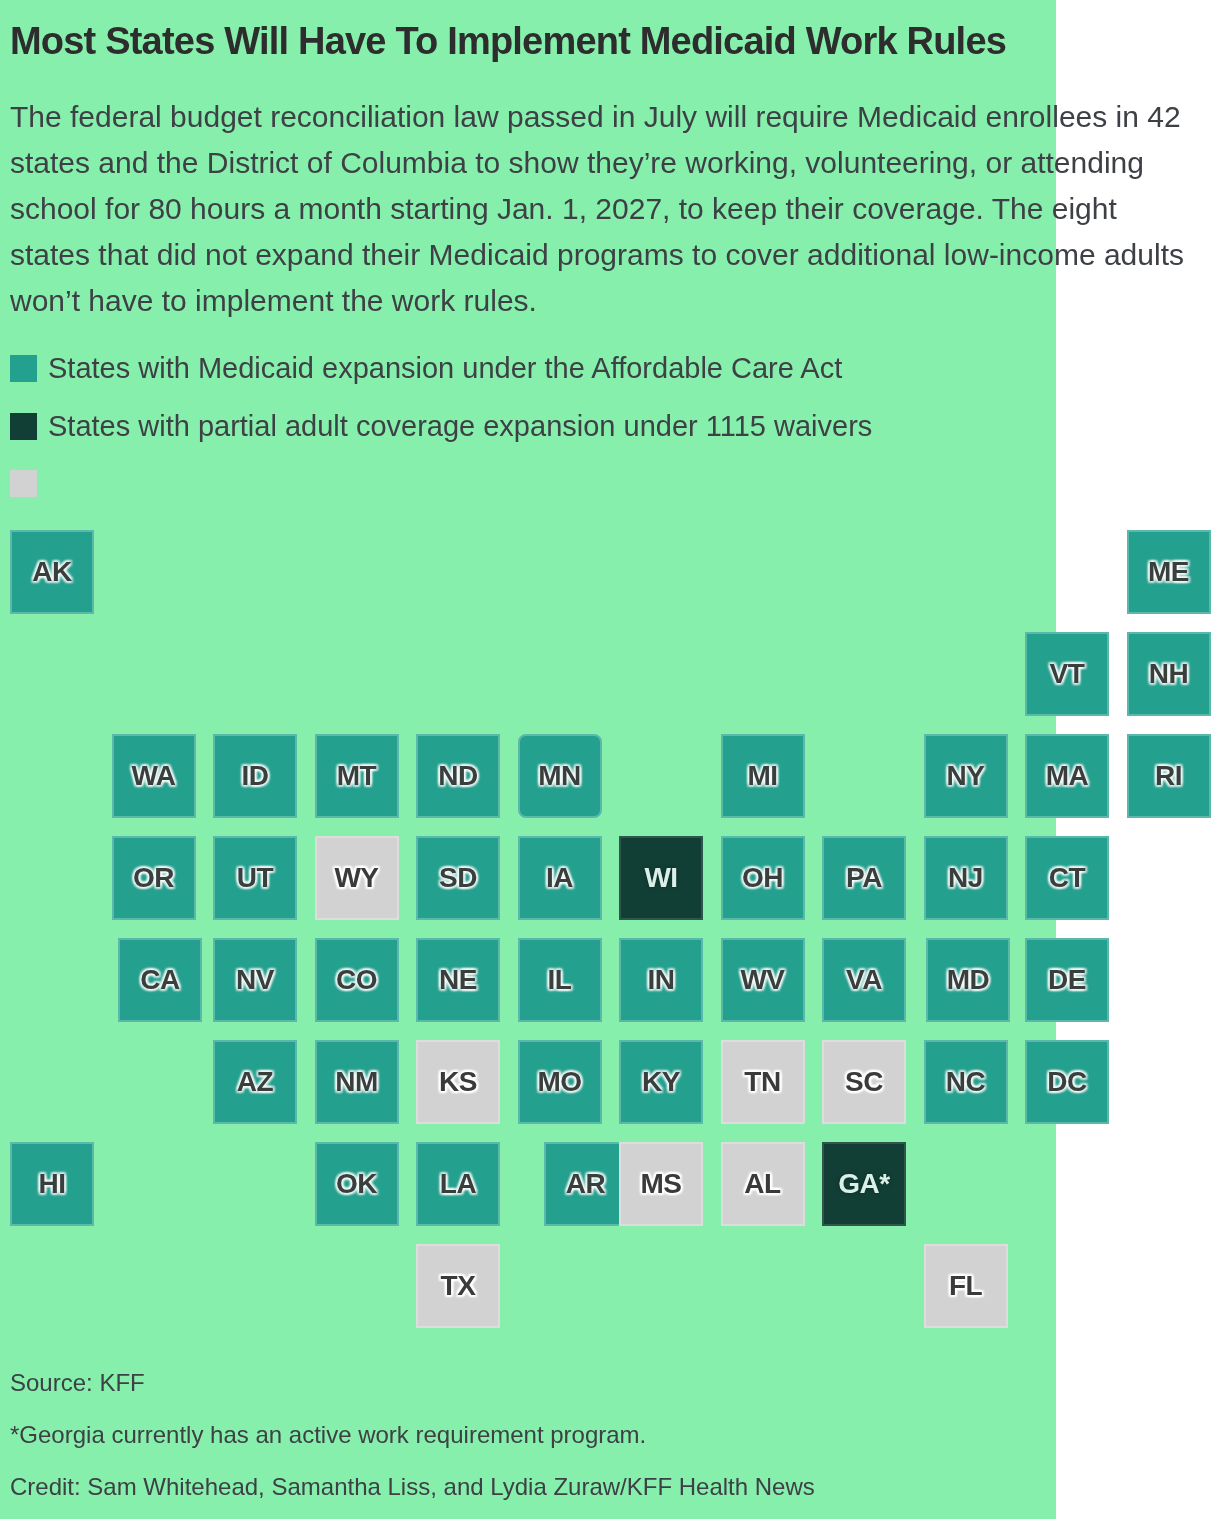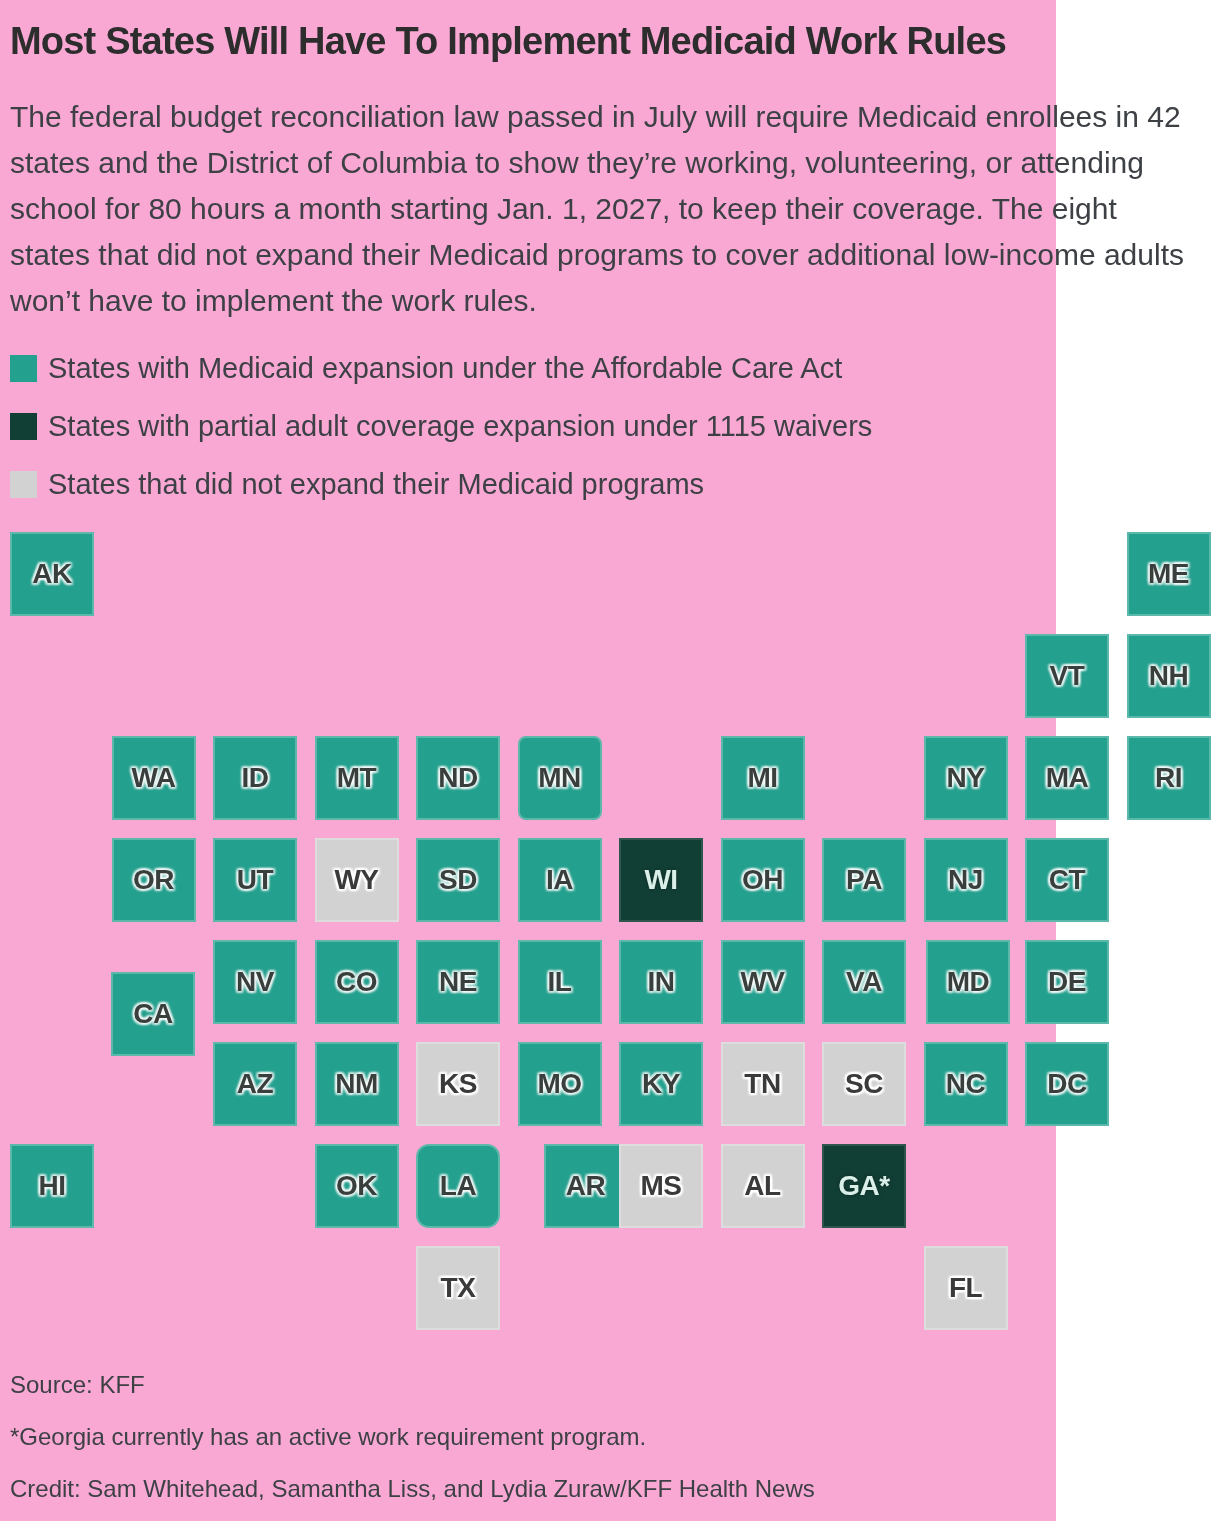--- a/index.html
+++ b/index.html
@@ -5,21 +5,21 @@
   html, body {
     margin: 0;
     padding: 0;
     background: #ffffff;
     font-family: "Liberation Sans", "DejaVu Sans", sans-serif;
   }
   .page {
     width: 1056px;
     box-sizing: border-box;
     padding: 14px 10px 10px 10px;
-    background: #f9a8d4;
+    background: #86efac;
   }
   .page-title {
     font-size: 38px;
     font-weight: bold;
     color: #2d2d2d;
     letter-spacing: -0.8px;
     margin: 6px 0 0 0;
     line-height: 1.15;
   }
   .description {
@@ -115,21 +115,20 @@
     <div class="legend-row">
       <span class="swatch" style="background: rgb(36, 160, 142);"></span>
       <span>States with Medicaid expansion under the Affordable Care Act</span>
     </div>
     <div class="legend-row">
       <span class="swatch" style="background: rgb(18, 63, 53);"></span>
       <span>States with partial adult coverage expansion under 1115 waivers</span>
     </div>
     <div class="legend-row">
       <span class="swatch" style="background: rgb(210, 210, 210);"></span>
-      <span>States that did not expand their Medicaid programs</span>
     </div>
   </div>
 
   <div class="tile-map" id="tile-map">
       <div class="tile cat-expansion" style="left: 0px; top: 0px;">AK</div>
       <div class="tile cat-expansion" style="left: 1116.5px; top: 0px;">ME</div>
       <div class="tile cat-expansion" style="left: 1015px; top: 102px;">VT</div>
       <div class="tile cat-expansion" style="left: 1116.5px; top: 102px;">NH</div>
       <div class="tile cat-expansion" style="left: 101.5px; top: 204px;">WA</div>
       <div class="tile cat-expansion" style="left: 203px; top: 204px;">ID</div>
@@ -143,42 +142,42 @@
       <div class="tile cat-expansion" style="left: 101.5px; top: 306px;">OR</div>
       <div class="tile cat-expansion" style="left: 203px; top: 306px;">UT</div>
       <div class="tile cat-none" style="left: 304.5px; top: 306px;">WY</div>
       <div class="tile cat-expansion" style="left: 406px; top: 306px;">SD</div>
       <div class="tile cat-expansion" style="left: 507.5px; top: 306px;">IA</div>
       <div class="tile cat-partial" style="left: 609px; top: 306px;">WI</div>
       <div class="tile cat-expansion" style="left: 710.5px; top: 306px;">OH</div>
       <div class="tile cat-expansion" style="left: 812px; top: 306px;">PA</div>
       <div class="tile cat-expansion" style="left: 913.5px; top: 306px;">NJ</div>
       <div class="tile cat-expansion" style="left: 1015px; top: 306px;">CT</div>
-      <div class="tile cat-expansion" style="left: 101px; top: 408px; margin-top: 32px;">CA</div>
+      <div class="tile cat-expansion" style="left: 108px; top: 408px;">CA</div>
       <div class="tile cat-expansion" style="left: 203px; top: 408px;">NV</div>
       <div class="tile cat-expansion" style="left: 304.5px; top: 408px;">CO</div>
       <div class="tile cat-expansion" style="left: 406px; top: 408px;">NE</div>
       <div class="tile cat-expansion" style="left: 507.5px; top: 408px;">IL</div>
       <div class="tile cat-expansion" style="left: 609px; top: 408px;">IN</div>
       <div class="tile cat-expansion" style="left: 710.5px; top: 408px;">WV</div>
       <div class="tile cat-expansion" style="left: 812px; top: 408px;">VA</div>
       <div class="tile cat-expansion" style="left: 916px; top: 408px;">MD</div>
       <div class="tile cat-expansion" style="left: 1015px; top: 408px;">DE</div>
       <div class="tile cat-expansion" style="left: 203px; top: 510px;">AZ</div>
       <div class="tile cat-expansion" style="left: 304.5px; top: 510px;">NM</div>
       <div class="tile cat-none" style="left: 406px; top: 510px;">KS</div>
       <div class="tile cat-expansion" style="left: 507.5px; top: 510px;">MO</div>
       <div class="tile cat-expansion" style="left: 609px; top: 510px;">KY</div>
       <div class="tile cat-none" style="left: 710.5px; top: 510px;">TN</div>
       <div class="tile cat-none" style="left: 812px; top: 510px;">SC</div>
       <div class="tile cat-expansion" style="left: 913.5px; top: 510px;">NC</div>
       <div class="tile cat-expansion" style="left: 1015px; top: 510px;">DC</div>
       <div class="tile cat-expansion" style="left: 0px; top: 612px;">HI</div>
       <div class="tile cat-expansion" style="left: 304.5px; top: 612px;">OK</div>
-      <div class="tile cat-expansion" style="left: 406px; top: 612px; border-radius: 13px;">LA</div>
+      <div class="tile cat-expansion" style="left: 406px; top: 612px;">LA</div>
       <div class="tile cat-expansion" style="left: 507.5px; top: 612px; margin-left: 26px;">AR</div>
       <div class="tile cat-none" style="left: 609px; top: 612px;">MS</div>
       <div class="tile cat-none" style="left: 710.5px; top: 612px;">AL</div>
       <div class="tile cat-partial" style="left: 812px; top: 612px;">GA*</div>
       <div class="tile cat-none" style="left: 406px; top: 714px;">TX</div>
       <div class="tile cat-none" style="left: 913.5px; top: 714px;">FL</div>
     </div>
 
   <div class="footer">
     <p>Source: KFF</p>

